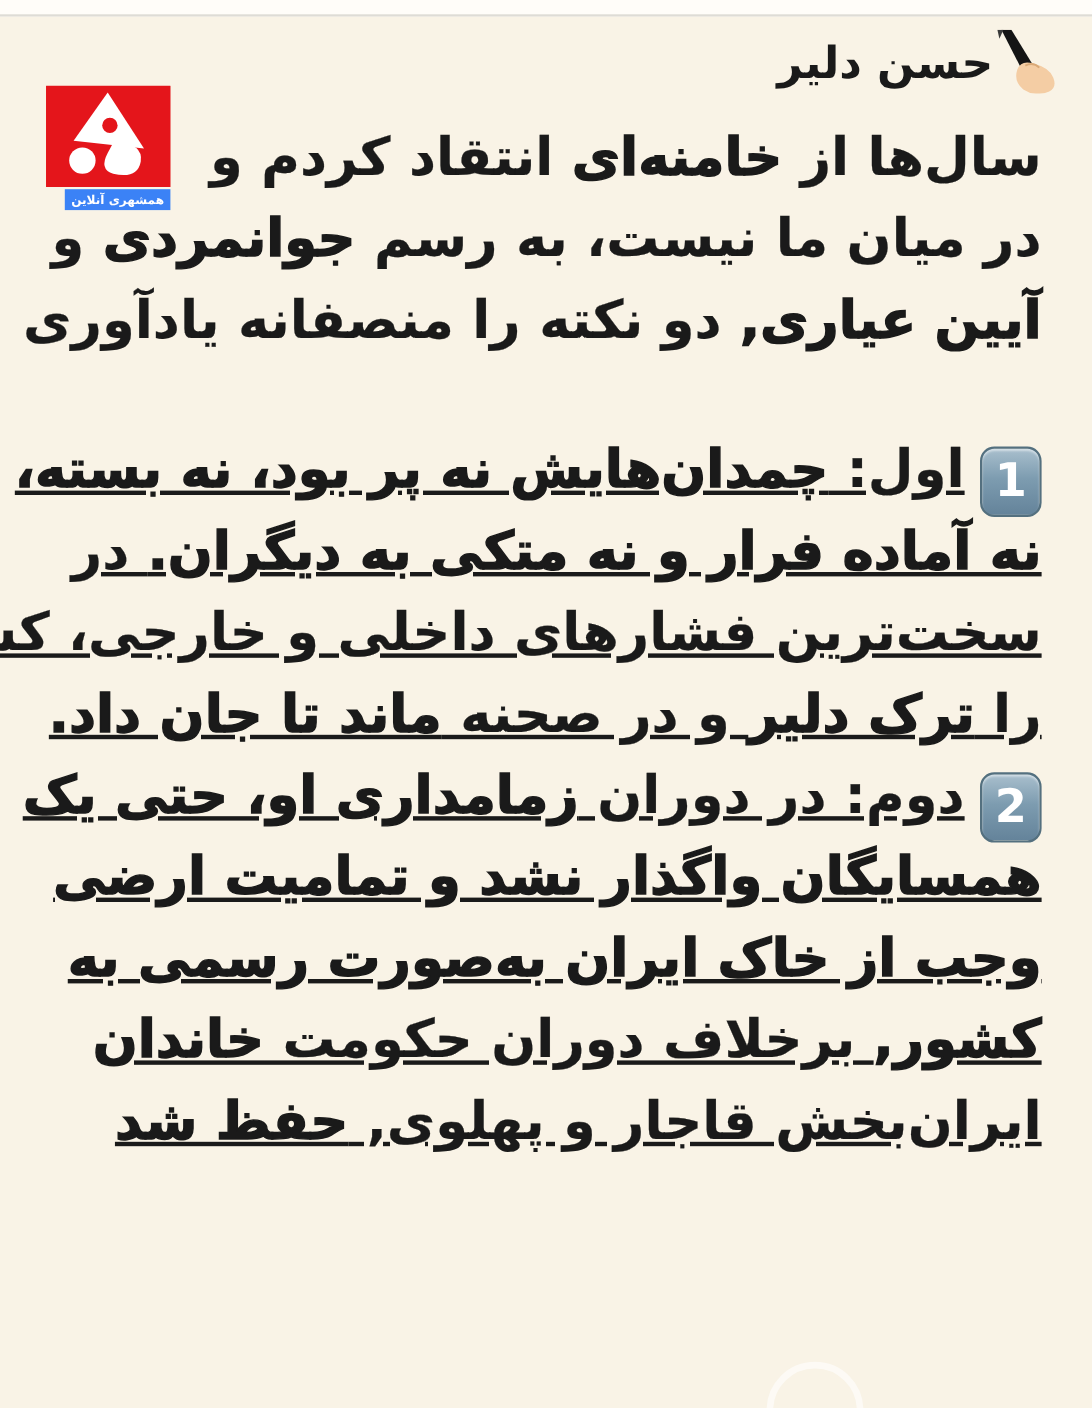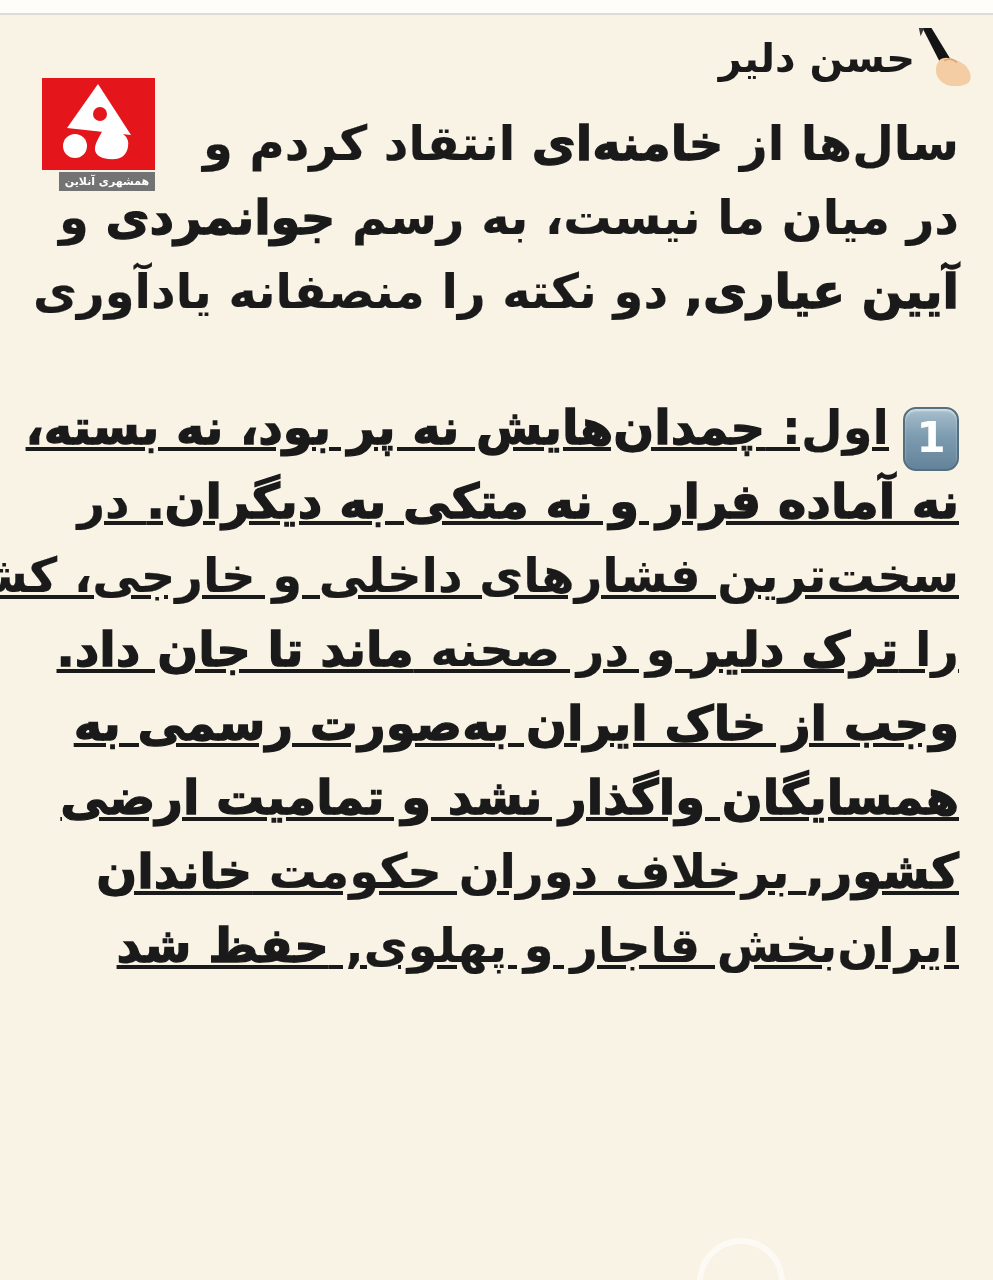--- a/index.html
+++ b/index.html
@@ -10,26 +10,26 @@
     color:#1a1a1a;
   }
   .top-strip{
     position:absolute;top:0;left:0;width:993px;height:13px;
     background:#fffdf9;border-bottom:2px solid #dedcd6;
   }
   
   .logo{position:absolute;left:42px;top:78px;width:113px;}
   .logo-square{width:113px;height:92px;background:#e4151b;display:block;}
   .logo-band{
-    width:96px;height:19px;background:#737373;margin-top:2px;
+    width:96px;height:19px;background:#3b82f6;margin-top:2px;
     color:#fff;font-size:11px;font-weight:bold;line-height:19px;
     text-align:center;letter-spacing:0px;white-space:nowrap;overflow:hidden;
   }
   
-  .content{position:absolute;top:14px;right:0;left:0;padding:0 18px 0 8px;}
+  .content{position:absolute;top:14px;right:12px;left:0;padding:0 18px 0 8px;}
   .byline{height:64px;line-height:64px;margin-top:12px;font-size:40px;font-weight:bold;white-space:nowrap;}
   .hand-icon{display:inline-block;width:58px;height:58px;vertical-align:-14px;margin-left:2px;}
   
   .para{margin:16px;}
   .para2{margin-top:62px;text-decoration:underline;}
   .line{
     height:74px;line-height:74px;font-size:48px;font-weight:bold;
     white-space:nowrap;text-align:right;
   }
   .seg{-webkit-text-stroke:0.2px currentColor;}
@@ -81,21 +81,22 @@
       <div class="para para1">
         <div class="line"><span class="seg">سال‌ها از </span><span class="seg b">خامنه‌ای</span><span class="seg"> انتقاد کردم و</span></div>
         <div class="line"><span class="seg">در میان ما نیست، به رسم </span><span class="seg b">جوانمردی</span><span class="seg"> و</span></div>
         <div class="line"><span class="seg b">آیین عیاری,</span><span class="seg"> دو نکته را منصفانه یادآوری</span></div>
       </div>
       <div class="para para2">
         <div class="line"><span class="keycap">1</span><span class="seg">اول: </span><span class="seg b">چمدان‌هایش نه پر بود، نه بسته،</span></div>
         <div class="line"><span class="seg b">نه آماده فرار و نه متکی به دیگران.</span><span class="seg"> در</span></div>
         <div class="line"><span class="seg">سخت‌ترین فشارهای داخلی و خارجی، کشور</span></div>
         <div class="line"><span class="seg">را </span><span class="seg b">ترک دلیر</span><span class="seg"> و در صحنه </span><span class="seg b">ماند تا جان داد.</span></div>
+        <div class="line"><span class="keycap">2</span><span class="seg">دوم: در دوران </span><span class="seg b">زمامداری او، حتی یک</span></div>
+        <div class="line"><span class="seg b">همسایگان واگذار نشد و تمامیت ارضی</span></div>
         <div class="line"><span class="seg b">وجب از خاک ایران به‌صورت رسمی به</span></div>
-        <div class="line"><span class="seg b">همسایگان واگذار نشد و تمامیت ارضی</span></div>
         <div class="line"><span class="seg b">کشور,</span><span class="seg"> برخلاف دوران حکومت </span><span class="seg b">خاندان</span></div>
         <div class="line"><span class="seg">ایران‌بخش قاجار و پهلوی, </span><span class="seg b">حفظ شد</span></div>
       </div>
     </div>
 </div>
 
 <div class="watermark-circle"></div>
 
 </body></html>

